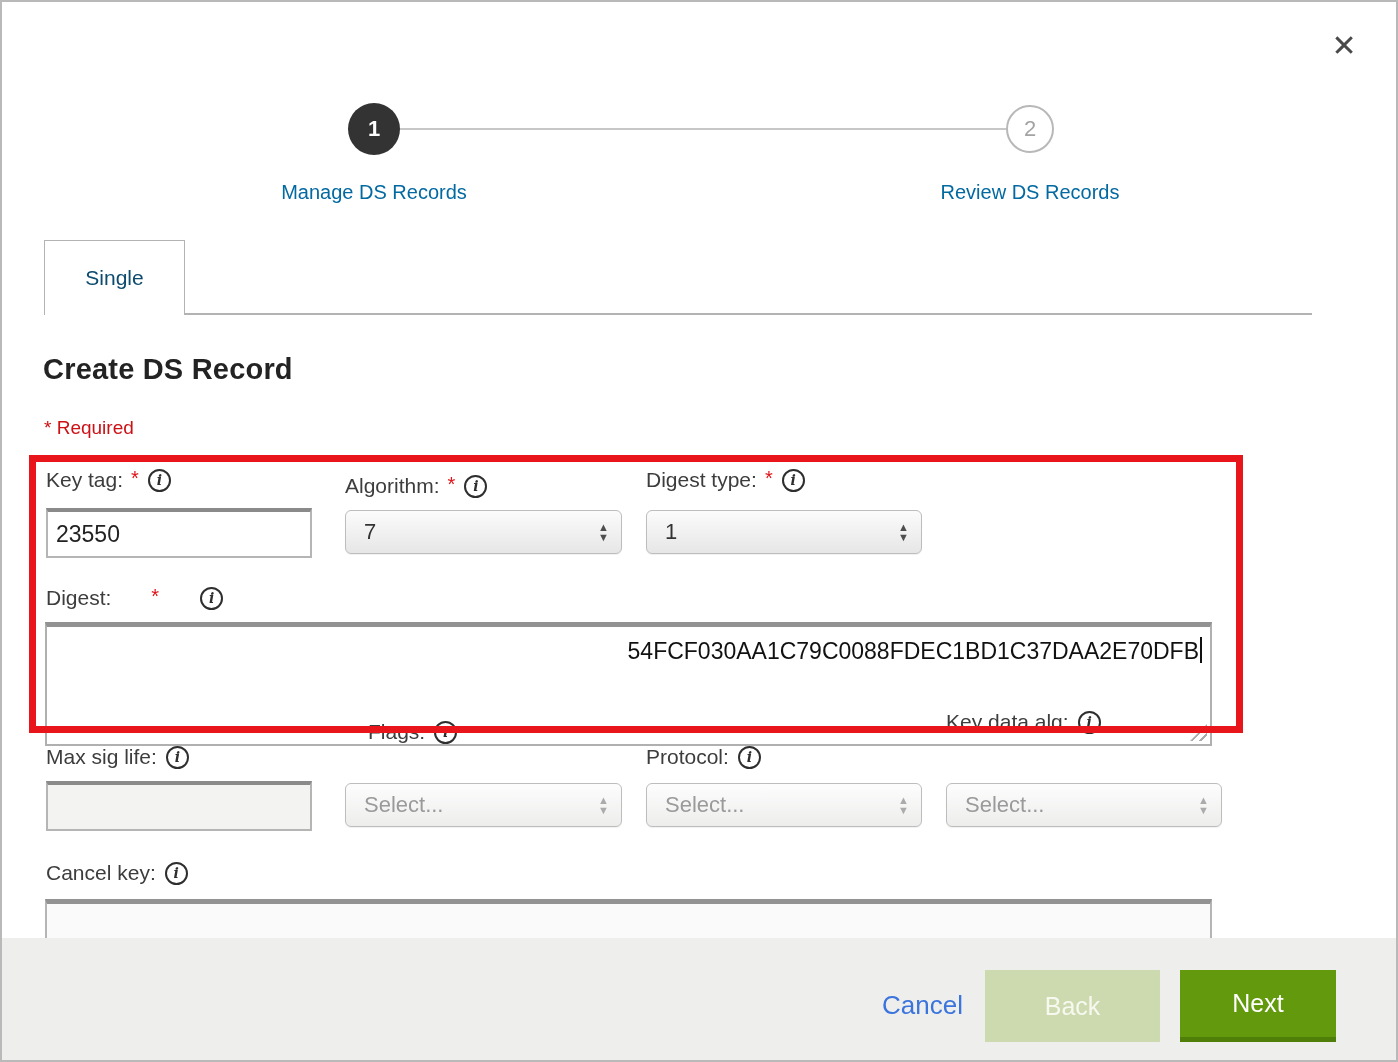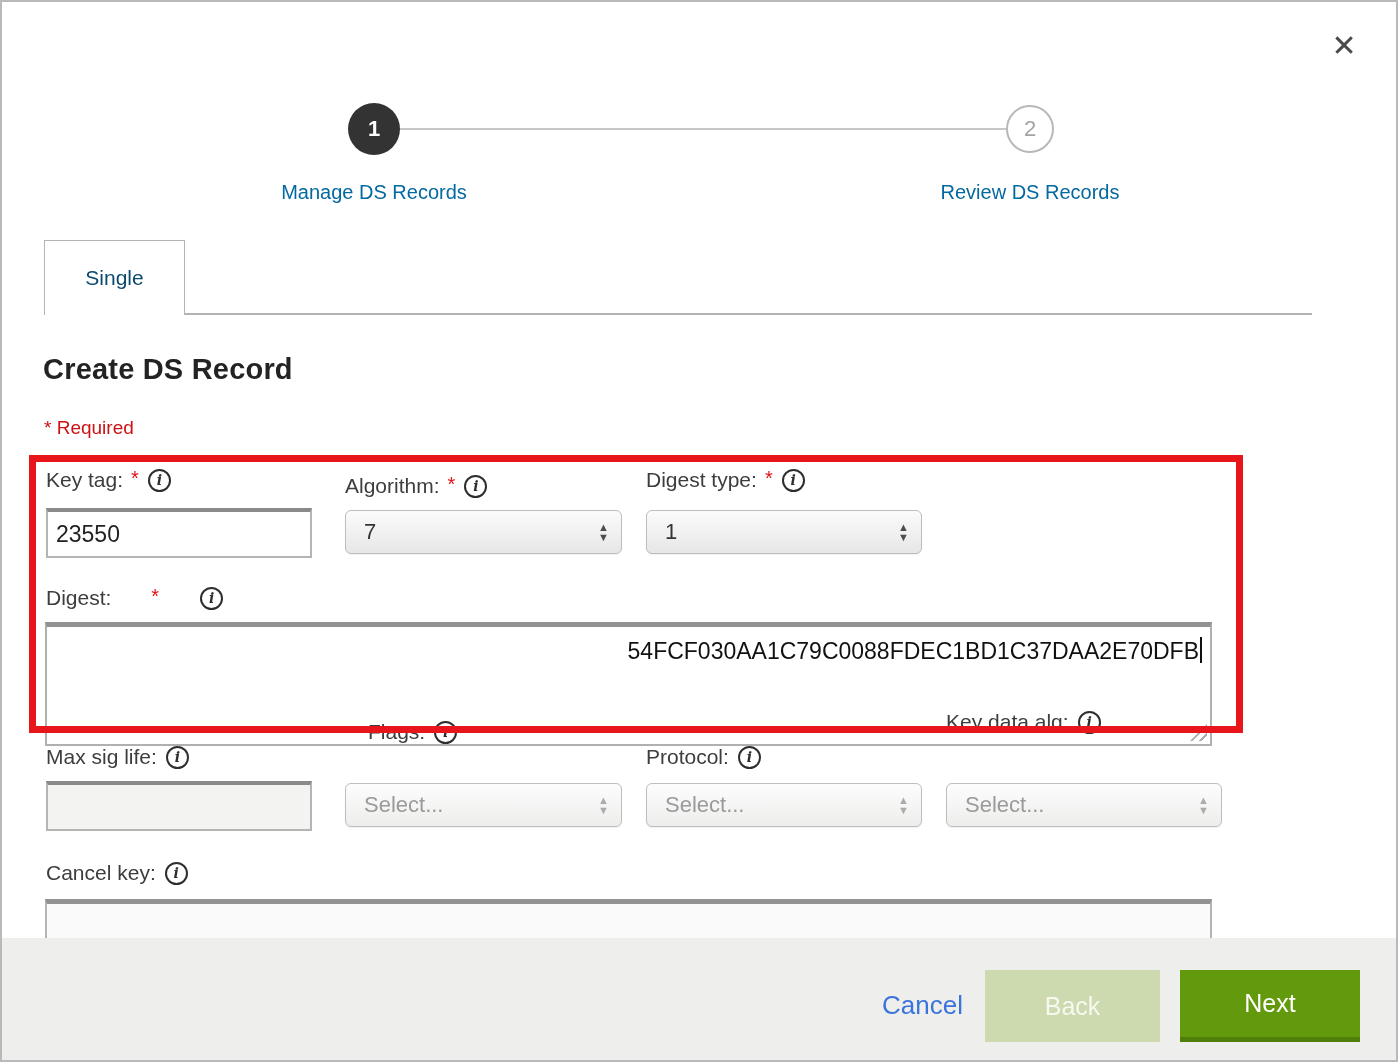--- a/index.html
+++ b/index.html
@@ -89,21 +89,21 @@
   }
   .public-key-box {
     position:absolute; left:43px; top:897px; width:1167px; height:41px;
     background:#fafafa; border:2px solid #b5b5b5; border-top:5px solid #929292; border-bottom:none;
   }
   
   .footer { position:absolute; left:0; bottom:0; width:100%; height:122px; background:#eeeeed; z-index:5; }
   .cancel-link { position:absolute; left:880px; top:988px; font-size:26px; color:#3b74dd; cursor:pointer; z-index:6; }
   .btn { position:absolute; top:968px; height:72px; font-size:25px; text-align:center; border:none; z-index:6; font-family:"Liberation Sans","DejaVu Sans",sans-serif; }
   .btn-back { left:983px; width:175px; background:#cdd9ae; color:#f7f9f0; cursor:default; }
-  .btn-next { left:1178px; width:180px; background:#62990d; border-bottom:5px solid #4f7e09; color:#fff; cursor:pointer; }
+  .btn-next { left:1178px; width:156px; background:#62990d; border-bottom:5px solid #4f7e09; color:#fff; cursor:pointer; }
 </style>
 </head>
 <body>
 
 <div class="page">
 
   <div class="close-x">✕</div>
 
   <div class="step-line"></div>
   <div class="step-circle step-1">

